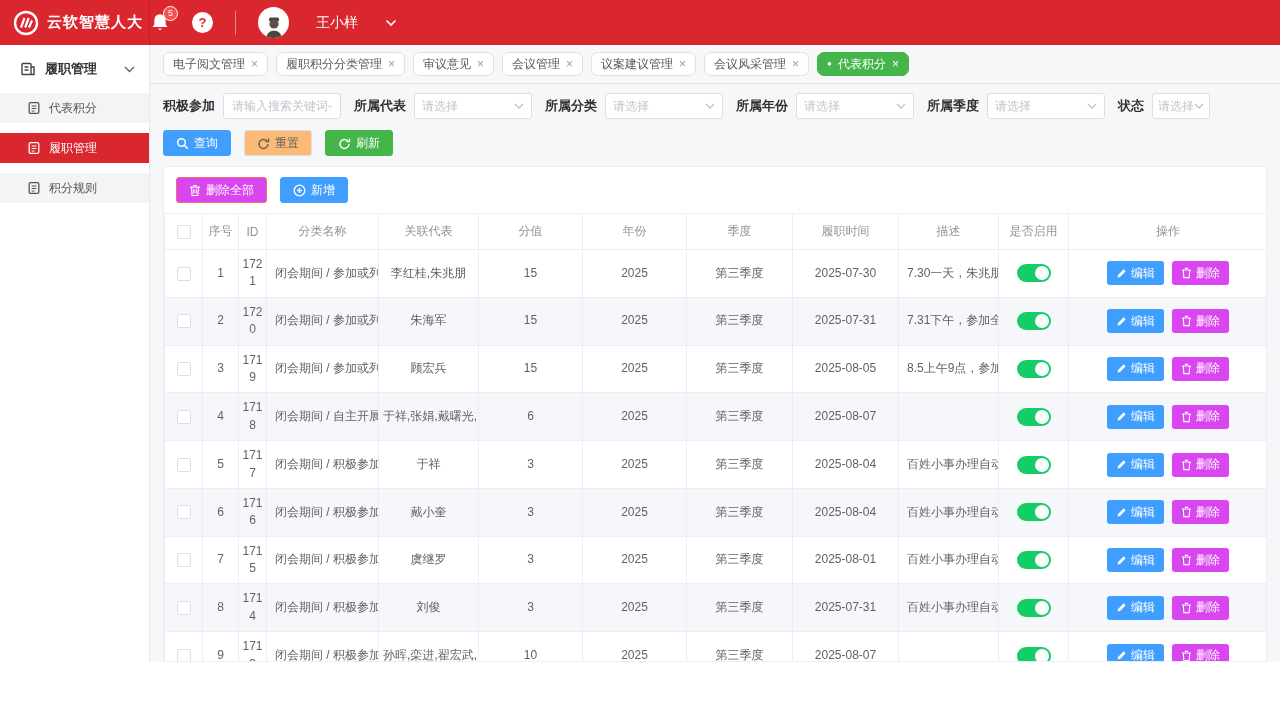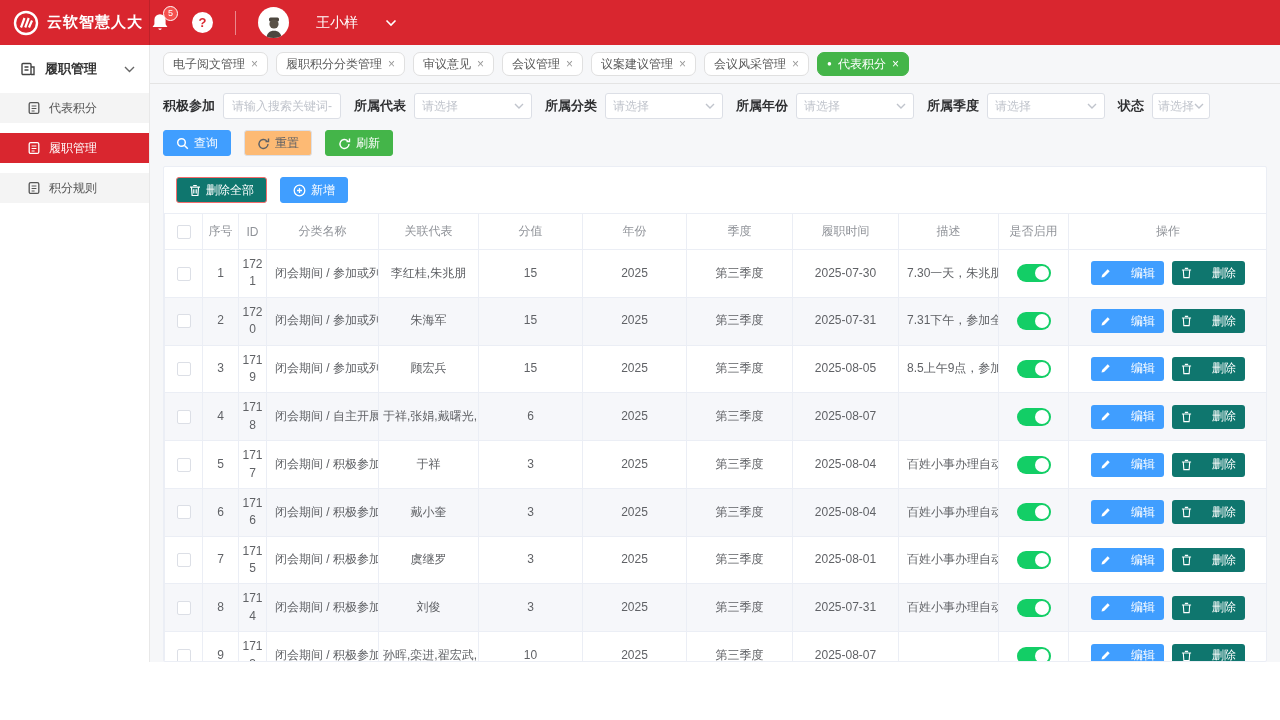--- a/index.html
+++ b/index.html
@@ -61,41 +61,41 @@
              padding: 0 7px; font-size: 12px; color: #c0c4cc; cursor: pointer; }
   .fselect.narrow { width: 58px; padding: 0 5px; }
   
   .actions { display: flex; gap: 13px; padding: 11px 13px 10px; }
   .btn { height: 26px; display: inline-flex; align-items: center; gap: 5px; padding: 8px 12px;
          border-radius: 3px; font-size: 12px; border: 1px solid transparent; cursor: pointer;
          font-family: inherit; }
   .btn-blue   { background: #409eff; border-color: #409eff; color: #fff; }
   .btn-plain  { background: #fdba74; border-color: #dcdfe6; color: #606266; }
   .btn-green  { background: #44b549; border-color: #44b549; color: #fff; }
-  .btn-danger { background: #0f766e; border-color: #f56c6c; color: #fff; }
+  .btn-danger { background: #d946ef; border-color: #f56c6c; color: #fff; }
   
   .card { margin: 0 13px; background: #fff; border: 1px solid #ebeef5; border-radius: 2px;
           height: 520px; overflow: hidden; }
   .card-toolbar { display: flex; gap: 13px; padding: 10px 12px; }
   table { width: 100%; border-collapse: collapse; table-layout: fixed; font-size: 12px; color: #606266; }
   thead th { font-weight: normal; color: #909399; padding: 9px 4px; font-size: 12px;
              border: 1px solid #ebeef5; text-align: center; background: #fff; }
   tbody td { padding: 6px 4px; border: 1px solid #ebeef5; text-align: center; line-height: 1.45; }
   tbody tr:nth-child(even) { background: #f6f7fa; }
   td.id-cell { word-break: break-all; padding: 6px 1px; }
   td.trunc { overflow: hidden; white-space: nowrap; text-align: left; padding-left: 8px; }
   td.trunc-c { overflow: hidden; white-space: nowrap; }
   input[type="checkbox"] { appearance: none; width: 14px; height: 14px; border: 1px solid #dcdfe6;
                            border-radius: 2px; background: #fff; margin: 0; cursor: pointer; vertical-align: middle; }
   .switch { width: 34px; height: 18px; border-radius: 9px; background: #13ce66; position: relative;
             display: inline-block; cursor: pointer; vertical-align: middle; }
   .switch::after { content: ''; position: absolute; top: 2px; right: 2px; width: 14px; height: 14px;
                    border-radius: 50%; background: #fff; }
   .ops { display: flex; gap: 8px; justify-content: center; }
-  .btn-sm { height: 24px; display: inline-flex; align-items: center; gap: 20px; padding: 0 9px;
+  .btn-sm { height: 24px; display: inline-flex; align-items: center; gap: 4px; padding: 0 9px;
             border-radius: 3px; font-size: 12px; border: none; color: #fff; cursor: pointer;
             font-family: inherit; white-space: nowrap; }
   svg { flex: none; }
 </style>
 </head>
 <body>
 
 <div class="topbar">
   <div class="logo">
     <span style="display:flex;">

